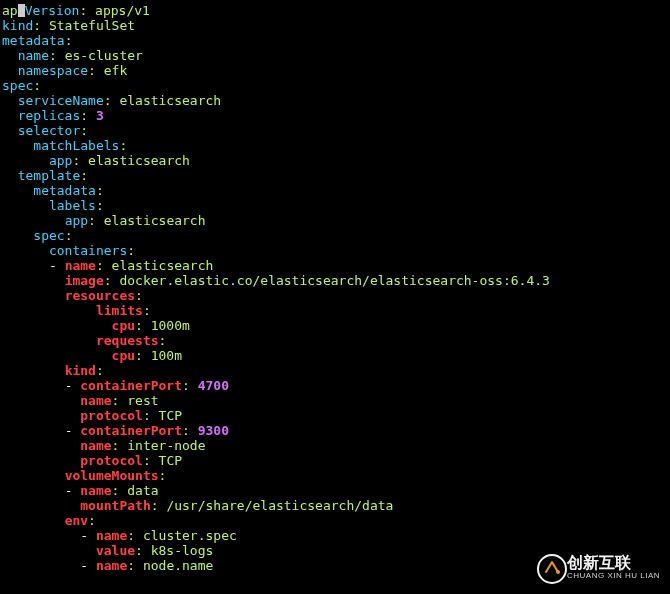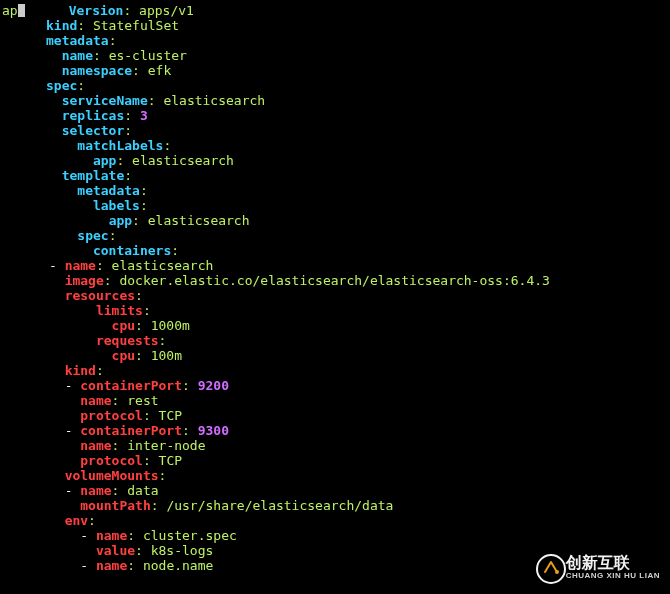--- a/index.html
+++ b/index.html
@@ -14,21 +14,21 @@
     color: #eee;
     overflow: hidden;
     position: relative;
   }
   .terminal {
     position: absolute;
     top: 3px;
     left: 2px;
     white-space: pre;
   }
-  .k   { color: #3bd0ff; font-weight: bold; margin-left: 44px; }   
+  .k   { color: #3bd0ff; font-weight: normal; }   
   .rk  { color: #ff4040; font-weight: bold; }   
   .c   { color: #bef264; }                          
   .n   { color: #d16cff; font-weight: bold; }    
   .ds  { color: #eee; }                          
   .cursor {
     display: inline-block;
     width: 7px;
     height: 13px;
     background: #ccc;
     vertical-align: -2px;
@@ -44,21 +44,21 @@
   .watermark-text {
     color: #fff;
     font-family: "Microsoft YaHei", "PingFang SC", sans-serif;
     font-size: 16px;
     font-weight: bold;
     white-space: nowrap;
   }
   .watermark-text small {
     display: block;
     font-size: 8px;
-    font-weight: bold;
+    font-weight: normal;
     letter-spacing: 0.5px;
     margin-top: -2px;
     color: #ddd;
   }
 </style>
 </head>
 <body>
 
 <div class="terminal"><span class="c">ap</span><span class="cursor"></span><span class="k">Version</span><span class="c">: </span><span class="c">apps/v1</span>
 <span class="k">kind</span><span class="c">: </span><span class="c">StatefulSet</span>
@@ -78,21 +78,21 @@
     <span class="k">spec</span><span class="c">:</span>
       <span class="k">containers</span><span class="c">:</span>
       <span class="ds">- </span><span class="rk">name</span><span class="c">: </span><span class="c">elasticsearch</span>
         <span class="rk">image</span><span class="c">: </span><span class="c">docker.elastic.co/elasticsearch/elasticsearch-oss:6.4.3</span>
         <span class="rk">resources</span><span class="c">:</span>
             <span class="rk">limits</span><span class="c">:</span>
               <span class="rk">cpu</span><span class="c">: </span><span class="c">1000m</span>
             <span class="rk">requests</span><span class="c">:</span>
               <span class="rk">cpu</span><span class="c">: </span><span class="c">100m</span>
         <span class="rk">kind</span><span class="c">:</span>
-        <span class="ds">- </span><span class="rk">containerPort</span><span class="c">: </span><span class="n">9200</span>
+        <span class="ds">- </span><span class="rk">containerPort</span><span class="c">: </span><span class="n">4700</span>
           <span class="rk">name</span><span class="c">: </span><span class="c">rest</span>
           <span class="rk">protocol</span><span class="c">: </span><span class="c">TCP</span>
         <span class="ds">- </span><span class="rk">containerPort</span><span class="c">: </span><span class="n">9300</span>
           <span class="rk">name</span><span class="c">: </span><span class="c">inter-node</span>
           <span class="rk">protocol</span><span class="c">: </span><span class="c">TCP</span>
         <span class="rk">volumeMounts</span><span class="c">:</span>
         <span class="ds">- </span><span class="rk">name</span><span class="c">: </span><span class="c">data</span>
           <span class="rk">mountPath</span><span class="c">: </span><span class="c">/usr/share/elasticsearch/data</span>
         <span class="rk">env</span><span class="c">:</span>
           <span class="ds">- </span><span class="rk">name</span><span class="c">: </span><span class="c">cluster.spec</span>

